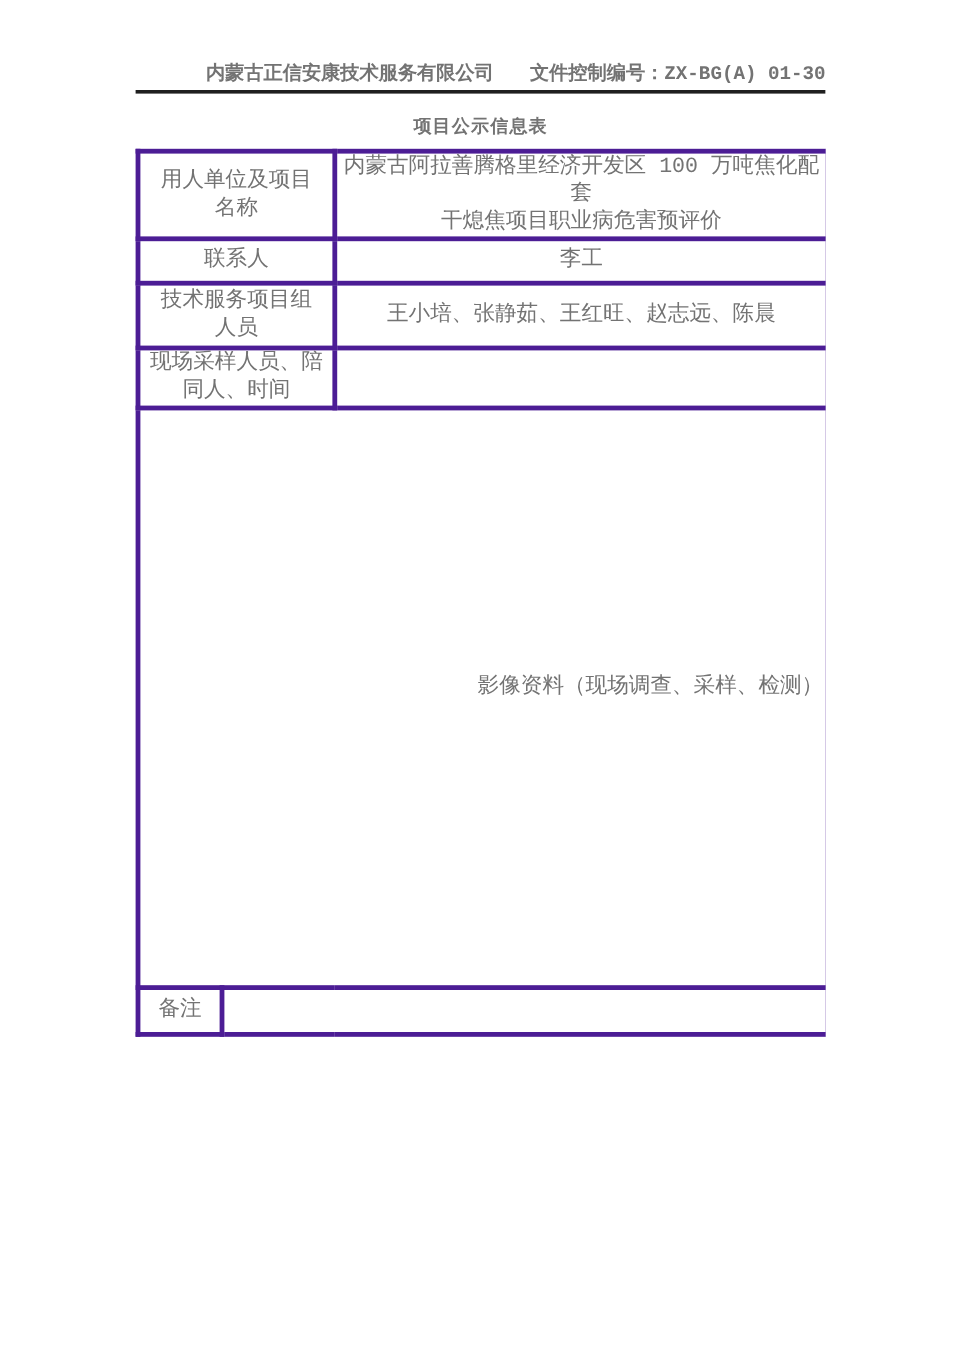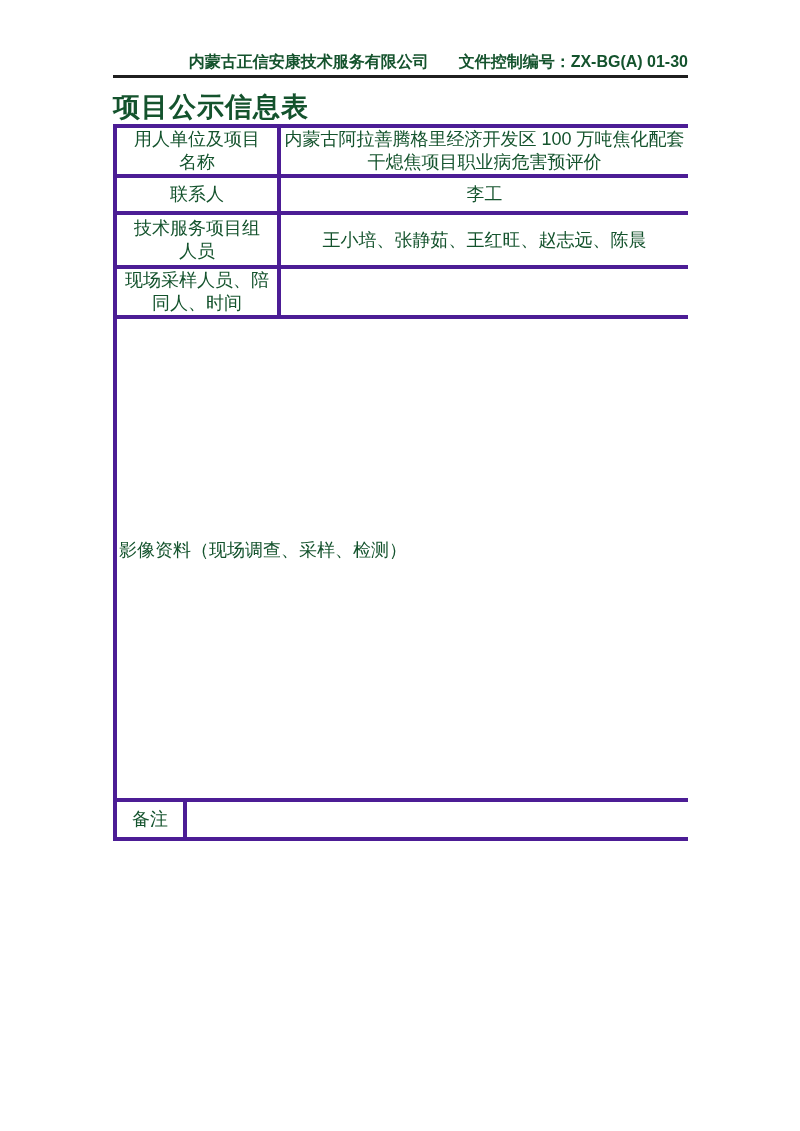--- a/index.html
+++ b/index.html
@@ -5,22 +5,22 @@
   html, body {
     margin: 0;
     padding: 0;
     background: #ffffff;
   }
   .page {
     position: relative;
     width: 688px;
     height: 1131px;
     background: #ffffff;
-    color: #14532d;
-    font-family: Liberation Sans, sans-serif;
+    color: #737373;
+    font-family: Liberation Mono, monospace;
     overflow: hidden;
   }
   .doc-header {
     position: absolute;
     top: 51px;
     left: 113px;
     width: 575px;
     display: flex;
     justify-content: flex-end;
     align-items: baseline;
@@ -36,22 +36,22 @@
     left: 113px;
     width: 575px;
     height: 3px;
     background: #1f1f1f;
   }
   .doc-title {
     position: absolute;
     top: 94px;
     left: 113px;
     width: 575px;
-    text-align: left;
-    font-size: 27px;
+    text-align: center;
+    font-size: 15px;
     font-weight: bold;
     letter-spacing: 1px;
     line-height: 26px;
   }
   table.info-table {
     position: absolute;
     top: 124px;
     left: 113px;
     width: 575px;
     border-collapse: collapse;
@@ -67,21 +67,21 @@
     white-space: pre-line;
     overflow: hidden;
   }
   td.media-cell {
     vertical-align: top;
   }
   .media-caption {
     margin-top: 7px;
     font-size: 18px;
     line-height: 23px;
-    text-align: left;
+    text-align: right;
   }
 </style>
 </head>
 <body>
 
 <div class="page">
 
   <div class="doc-header">
     <span>内蒙古正信安康技术服务有限公司</span>
     <span>文件控制编号：ZX-BG(A) 01-30</span>

